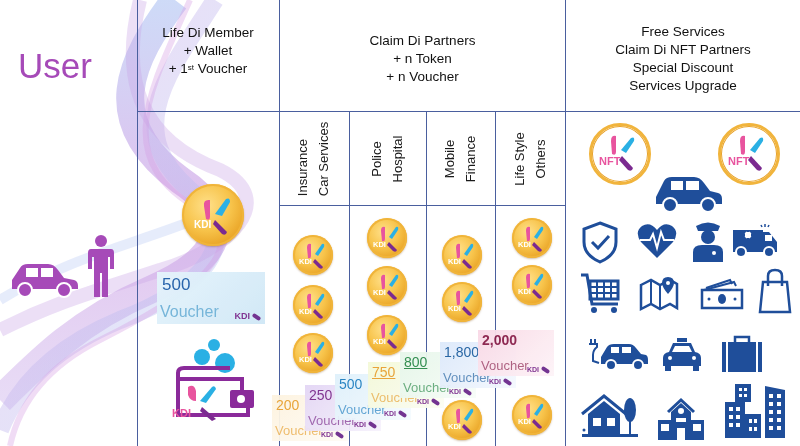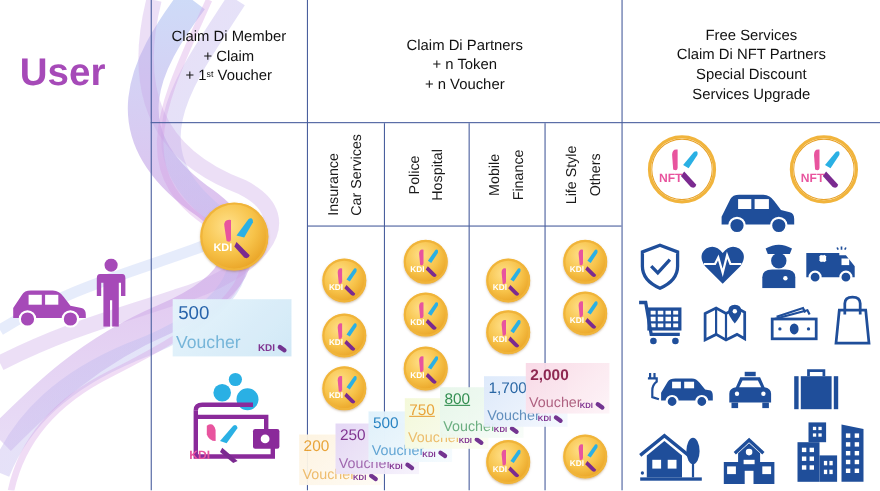--- a/index.html
+++ b/index.html
@@ -5,21 +5,21 @@
   * { box-sizing: border-box; margin: 0; padding: 0; }
   html, body { width: 800px; height: 446px; overflow: hidden; background: #ffffff; }
   body { position: relative; font-family: "Liberation Sans", sans-serif; color: #1a1a1a; }
 
   
   .ribbon { position: absolute; left: 0; top: 0; width: 280px; height: 446px; z-index: 0; pointer-events: none; }
 
   
   .gl { position: absolute; background: #4a5f9e; z-index: 1; }
 
-  .title-user { position: absolute; left: 18px; top: 46px; font-size: 35px; font-weight: bold; color: #a64ab8; z-index: 2; }
+  .title-user { position: absolute; left: 18px; top: 46px; font-size: 35px; font-weight: normal; color: #a64ab8; z-index: 2; }
 
   .hdr { position: absolute; text-align: center; font-size: 13.5px; line-height: 18px; color: #111; z-index: 2; }
   .hdr sup { font-size: 8px; vertical-align: top; position: relative; top: -1px; }
 
   .vhdr { position: absolute; z-index: 2; width: 60px; height: 92px; }
   .vhdr .vt { position: absolute; left: 50%; top: 50%; transform: translate(-50%, -50%) rotate(-90deg); white-space: nowrap; font-size: 13px; line-height: 21px; text-align: left; }
 
   
   .coin { position: absolute; width: 40px; height: 40px; border-radius: 50%; z-index: 3;
     background: radial-gradient(circle at 40% 35%, #ffe08a 0%, #f7c34a 45%, #e59a1b 85%, #c47a0c 100%);
@@ -84,22 +84,22 @@
     </svg>
 </div>
 <div class="icon" style="left:86px;top:235px;width:30px;height:62px;">
   <svg viewBox="0 0 30 62">
       <circle cx="15" cy="6" r="6" fill="#a64ab8"></circle>
       <path d="M5 14 L25 14 Q28 14 28 18 L28 34 L24 34 L24 22 L22 22 L22 62 L16 62 L16 38 L14 38 L14 62 L8 62 L8 22 L6 22 L6 34 L2 34 L2 18 Q2 14 5 14 Z" fill="#a64ab8"></path>
     </svg>
 </div>
 
 <div class="hdr" style="left:137px;top:24px;width:142px;">
-  <div>Claim Di Member</div>
-  <div>+ Claim</div>
+  <div>Life Di Member</div>
+  <div>+ Wallet</div>
   <div><span>+ 1</span><sup>st</sup><span> Voucher</span></div>
 </div>
 
 <div class="coin big" style="left:182px;top:184px;">
   <svg viewBox="0 0 62 62">
       <path d="M28 16 L28 33 Q28 37 24 35 L22 22 Q21 15 28 16Z" fill="#e8549e"></path>
       <path d="M33 30 L44 15 Q48 13 48 18 L40 32 Z" fill="#2ab0e4"></path>
       <path d="M33 36 L45 48 Q44 52 40 50 L31 40 Z" fill="#7b2a90"></path>
       <text x="12" y="44" font-size="10" font-weight="bold" fill="#fff" font-family="Liberation Sans, sans-serif">KDI</text>
     </svg>
@@ -278,21 +278,21 @@
       <span class="amt" style="color: rgb(232, 160, 48); text-decoration: underline;">750</span>
       <span class="vw" style="color: rgb(232, 160, 48); opacity: 0.7;">Voucher</span>
       <span class="kdi">KDI</span>
     </div>
     <div class="voucher" style="left: 400px; top: 352px; background: linear-gradient(135deg, rgb(230, 246, 234), rgb(255, 255, 255) 140%); z-index: 8;">
       <span class="amt" style="color: rgb(42, 138, 74); text-decoration: underline;">800</span>
       <span class="vw" style="color: rgb(42, 138, 74); opacity: 0.7;">Voucher</span>
       <span class="kdi">KDI</span>
     </div>
     <div class="voucher" style="left: 440px; top: 342px; background: linear-gradient(135deg, rgb(221, 233, 251), rgb(255, 255, 255) 140%); z-index: 9;">
-      <span class="amt" style="color: rgb(31, 95, 160);">1,700</span>
+      <span class="amt" style="color: rgb(31, 95, 160);">1,800</span>
       <span class="vw" style="color: rgb(31, 95, 160); opacity: 0.7;">Voucher</span>
       <span class="kdi">KDI</span>
     </div>
     <div class="voucher" style="left: 478px; top: 330px; background: linear-gradient(135deg, rgb(249, 217, 230), rgb(255, 255, 255) 140%); z-index: 10;">
       <span class="amt" style="color: rgb(138, 31, 74); font-weight: bold;">2,000</span>
       <span class="vw" style="color: rgb(138, 31, 74); opacity: 0.7;">Voucher</span>
       <span class="kdi">KDI</span>
     </div>
   </div>
 

